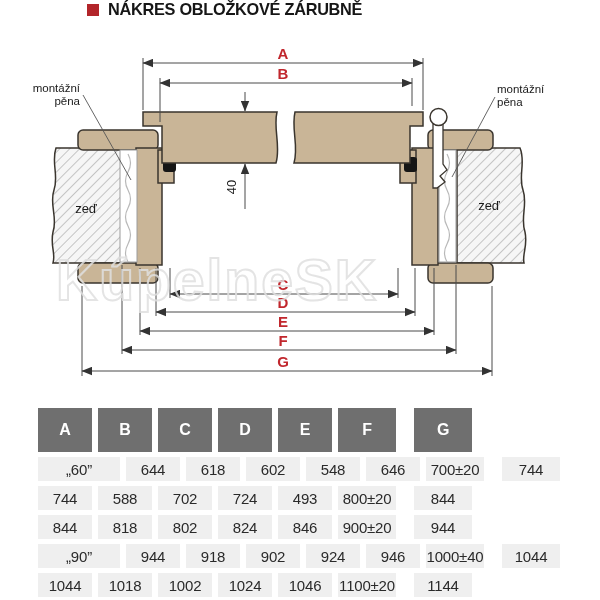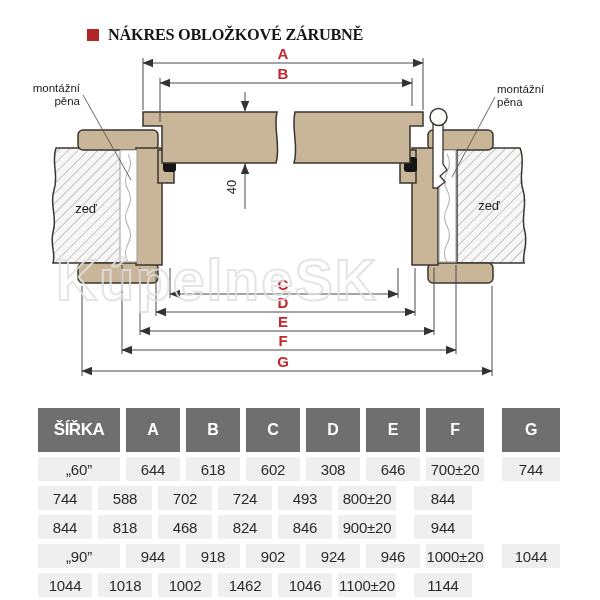--- a/index.html
+++ b/index.html
@@ -1,20 +1,20 @@
 <!DOCTYPE html>
 <html><head>
 <meta charset="utf-8">
 <style>
   html,body{margin:0;padding:0;background:#fff;}
   body{width:600px;height:600px;font-family:"Liberation Sans",sans-serif;-webkit-font-smoothing:antialiased;}
   .stage{position:relative;width:600px;height:600px;overflow:hidden;background:#fff;}
 
   
-  .title-row{position:absolute;top:25px;left:87px;display:flex;align-items:center;gap:9px;z-index:5;font-family:Liberation Serif, serif;}
+  .title-row{position:absolute;top:0;left:87px;display:flex;align-items:center;gap:9px;z-index:5;}
   .bullet{width:12px;height:12px;background:#b2252a;}
   .page-title{font-size:17px;font-weight:bold;color:#161616;letter-spacing:-0.3px;transform:scaleX(.96);transform-origin:left center;white-space:nowrap;}
 
   
   .watermark{position:absolute;top:247px;left:56px;z-index:3;font-size:57px;font-weight:bold;letter-spacing:2px;color:transparent;-webkit-text-stroke:2px #e0e0e0;opacity:.85;pointer-events:none;white-space:nowrap;}
 
   svg.diagram{position:absolute;top:0;left:0;z-index:2;}
 
   
   .spec-table{position:absolute;top:408px;left:38px;z-index:4;display:flex;flex-direction:column;gap:5px;}
@@ -124,76 +124,75 @@
       <text x="497" y="106" text-anchor="start">pěna</text>
     </g>
     <line x1="83" y1="95" x2="131" y2="180" stroke="#555" stroke-width="0.9"></line>
     <line x1="495" y1="97" x2="452" y2="177" stroke="#555" stroke-width="0.9"></line>
   </svg>
 
   <div class="watermark">KúpelneSK</div>
 
   <div class="spec-table">
     <div class="trow thead">
-      <div class="cell c-w">ŠÍŘKA</div>
       <div class="cell c-n">A</div>
       <div class="cell c-n">B</div>
       <div class="cell c-n">C</div>
       <div class="cell c-n">D</div>
       <div class="cell c-n">E</div>
       <div class="cell c-f">F</div>
       <div class="cell c-g">G</div>
     </div>
 
     <div class="trow tbody-row">
       <div class="cell c-w">„60”</div>
       <div class="cell c-n">644</div>
       <div class="cell c-n">618</div>
       <div class="cell c-n">602</div>
-      <div class="cell c-n">308</div>
+      <div class="cell c-n">548</div>
       <div class="cell c-n">646</div>
       <div class="cell c-f">700±20</div>
       <div class="cell c-g">744</div>
     </div>
 
     <div class="trow tbody-row">
       <div class="cell c-n">744</div>
       <div class="cell c-n">588</div>
       <div class="cell c-n">702</div>
       <div class="cell c-n">724</div>
       <div class="cell c-n">493</div>
       <div class="cell c-f">800±20</div>
       <div class="cell c-g">844</div>
     </div>
 
     <div class="trow tbody-row">
       <div class="cell c-n">844</div>
       <div class="cell c-n">818</div>
-      <div class="cell c-n">468</div>
+      <div class="cell c-n">802</div>
       <div class="cell c-n">824</div>
       <div class="cell c-n">846</div>
       <div class="cell c-f">900±20</div>
       <div class="cell c-g">944</div>
     </div>
 
     <div class="trow tbody-row">
       <div class="cell c-w">„90”</div>
       <div class="cell c-n">944</div>
       <div class="cell c-n">918</div>
       <div class="cell c-n">902</div>
       <div class="cell c-n">924</div>
       <div class="cell c-n">946</div>
-      <div class="cell c-f">1000±20</div>
+      <div class="cell c-f">1000±40</div>
       <div class="cell c-g">1044</div>
     </div>
 
     <div class="trow tbody-row">
       <div class="cell c-n">1044</div>
       <div class="cell c-n">1018</div>
       <div class="cell c-n">1002</div>
-      <div class="cell c-n">1462</div>
+      <div class="cell c-n">1024</div>
       <div class="cell c-n">1046</div>
       <div class="cell c-f">1100±20</div>
       <div class="cell c-g">1144</div>
     </div>
   </div>
 
 </div>
 
 </body></html>

